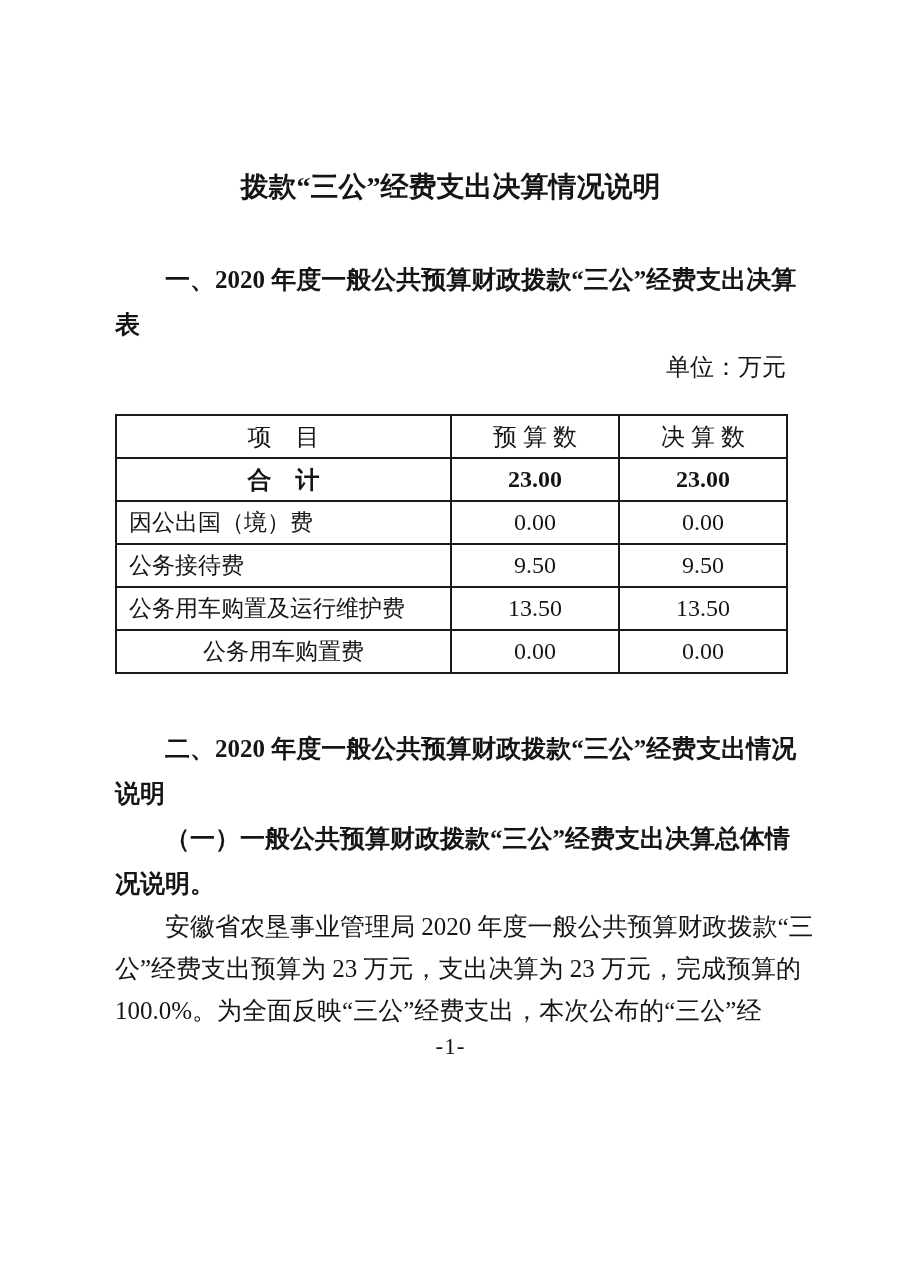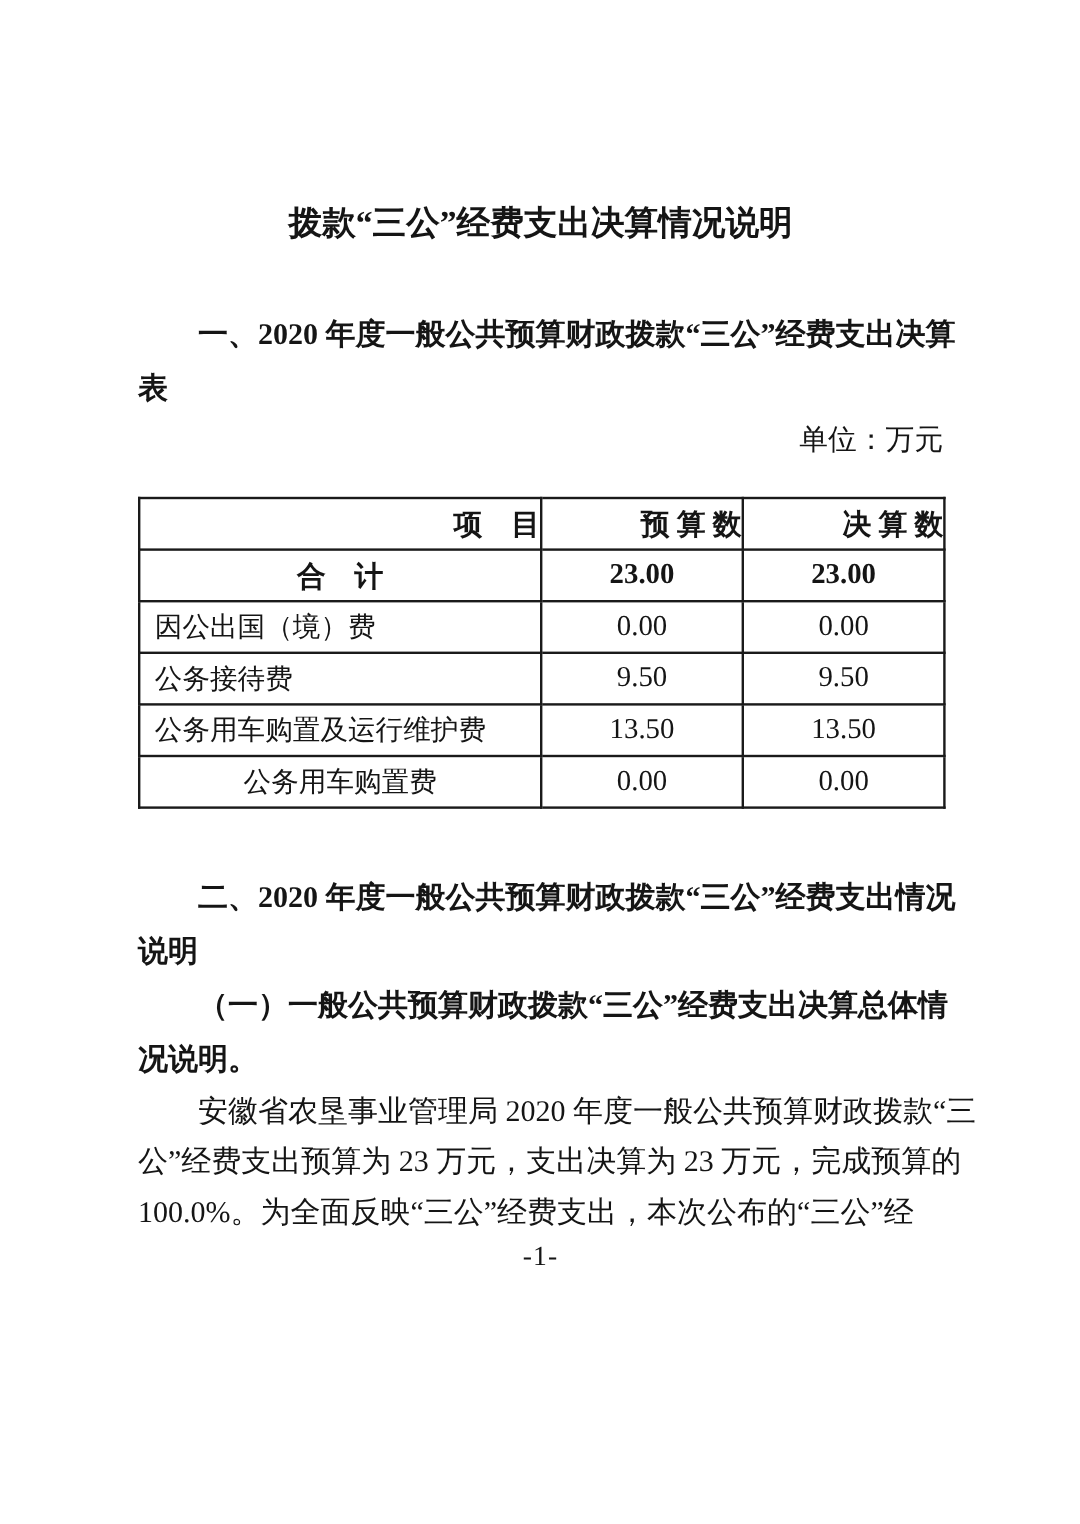--- a/index.html
+++ b/index.html
@@ -44,21 +44,21 @@
     margin-top: 27px;
     table-layout: fixed;
   }
   .expense th, .expense td {
     border: 2px solid #1a1a1a;
     height: 43px;
     padding: 0;
     font-size: 24px;
     vertical-align: middle;
   }
-  .expense th { font-weight: bold; text-align: right; }
+  .expense th { font-weight: normal; text-align: center; }
   .expense td.num { text-align: center; }
   .expense td.item { text-align: left; padding-left: 12px; font-size: 23px; }
   .expense tr.align-center td.item { text-align: center; padding-left: 0; }
   .expense tr.align-indent td.item { padding-left: 28px; }
   .expense tr.bold-row td { font-weight: bold; font-size: 24px; }
   .para {
     font-size: 25px;
     line-height: 42px;
   }
   .page-num {

